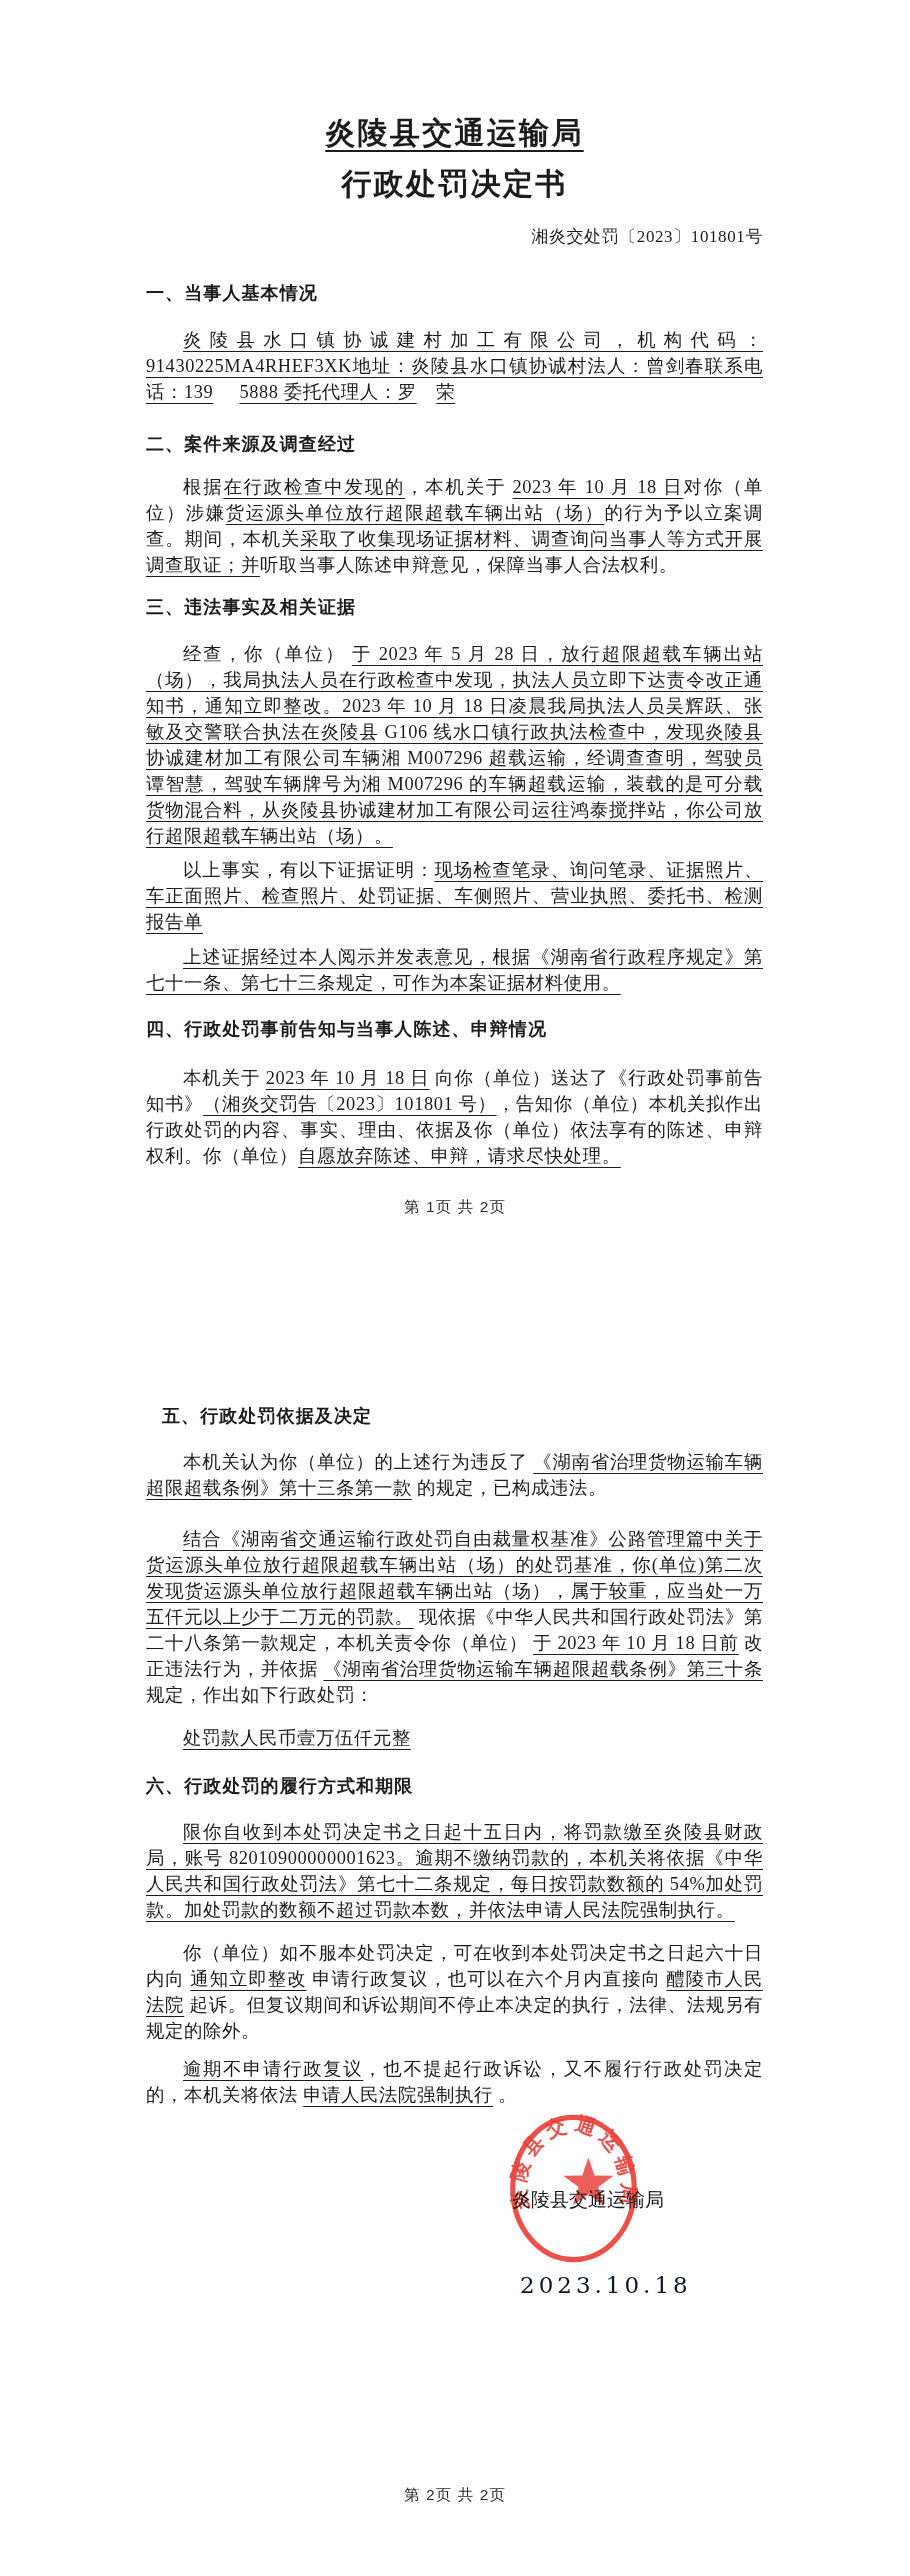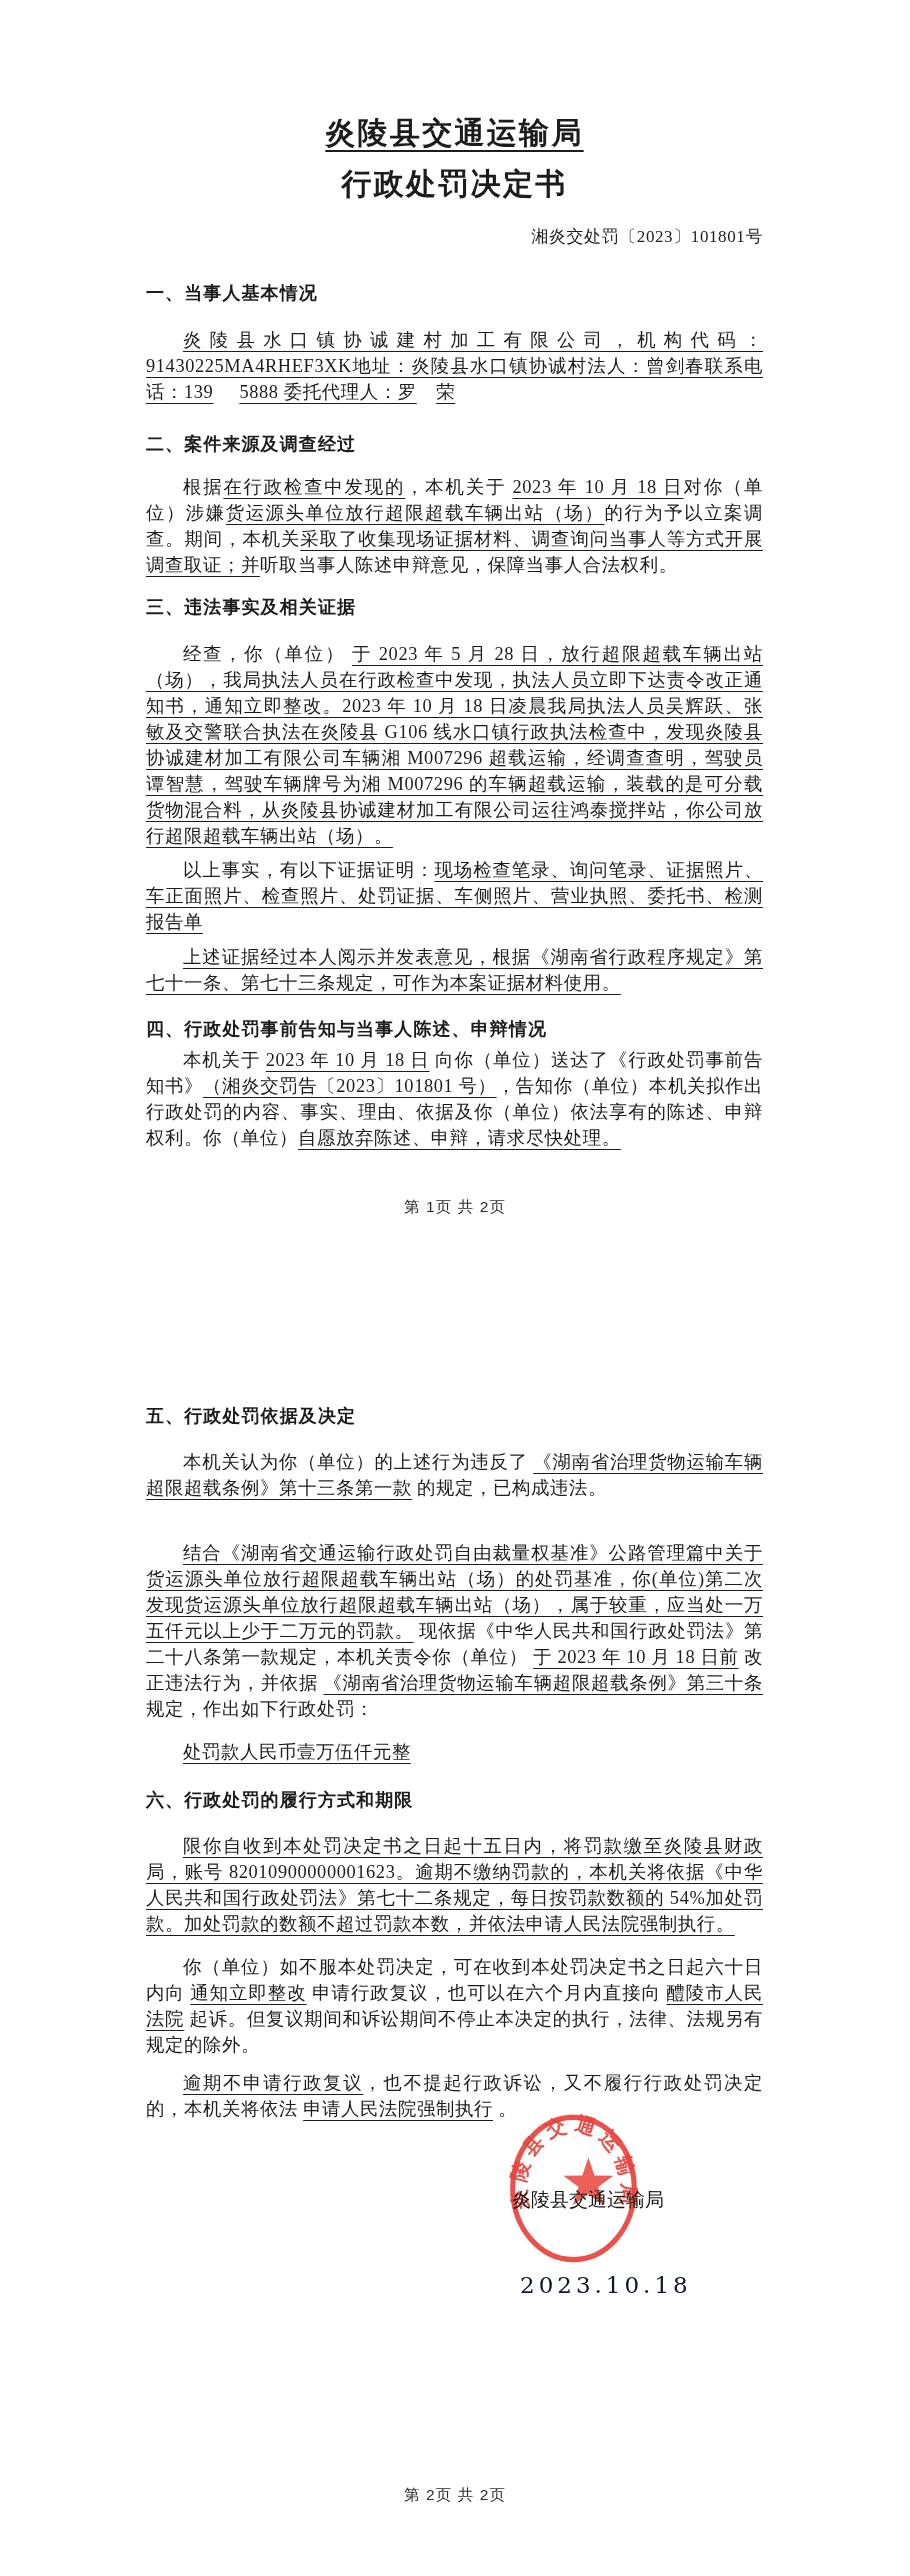--- a/index.html
+++ b/index.html
@@ -28,28 +28,28 @@
   
   #sections1 div.heading:nth-of-type(1){margin-top:33px;}
   #sections1 div.heading:nth-of-type(2){margin-top:27.5px;}
   #sections1 div.heading:nth-of-type(3){margin-top:17px;}
   #sections1 div.heading:nth-of-type(4){margin-top:20.7px;}
   #sections1 p:nth-of-type(1){margin-top:20.7px;}
   #sections1 p:nth-of-type(2){margin-top:17px;}
   #sections1 p:nth-of-type(3){margin-top:20.7px;}
   #sections1 p:nth-of-type(4){margin-top:8px;}
   #sections1 p:nth-of-type(5){margin-top:9.2px;}
-  #sections1 p:nth-of-type(6){margin-top:5px;}
+  #sections1 p:nth-of-type(6){margin-top:23px;}
 
   
-  #sections2 div.heading:nth-of-type(1){margin-top:27.5px;}
+  #sections2 div.heading:nth-of-type(1){margin-top:27.5px;margin-left:16px;}
   #sections2 div.heading:nth-of-type(2){margin-top:22.4px;}
   #sections2 div.heading:nth-of-type(3){margin-top:15px;}
   #sections2 p:nth-of-type(1){margin-top:20.7px;}
-  #sections2 p:nth-of-type(2){margin-top:39px;}
+  #sections2 p:nth-of-type(2){margin-top:25px;}
   #sections2 p:nth-of-type(3){margin-top:17px;}
   #sections2 p:nth-of-type(4){margin-top:20.7px;}
   #sections2 p:nth-of-type(5){margin-top:17px;}
   #sections2 p:nth-of-type(6){margin-top:11.5px;}
 
   .page-footer{position:absolute;left:0;width:100%;text-align:center;
     font-size:15.5px;line-height:20.7px;color:#2b2b2b;letter-spacing:1.1px;
     font-family:"Liberation Sans","DejaVu Sans",sans-serif;}
   #footer1{top:1197px;}
   #footer2{top:2485px;}

